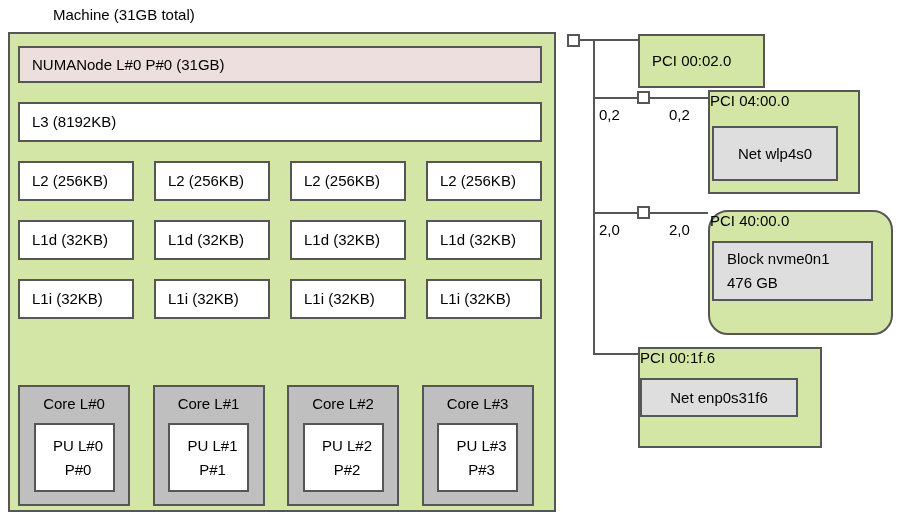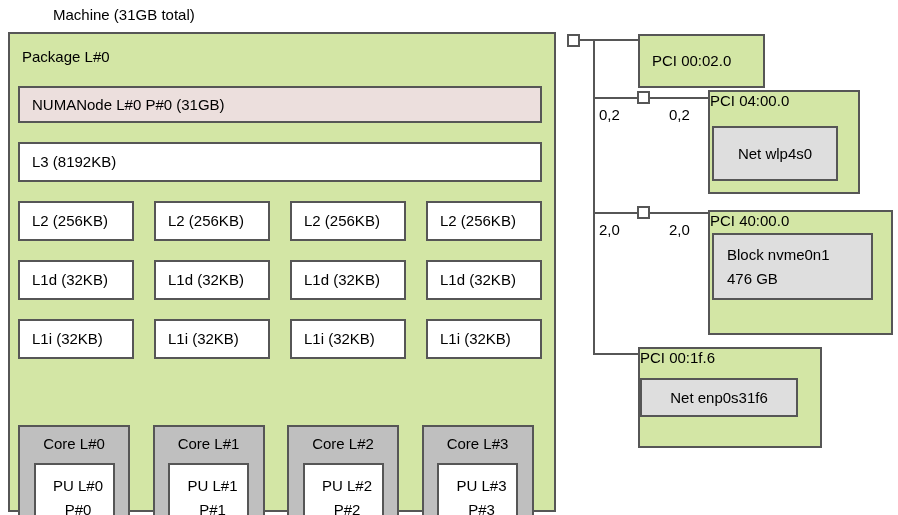--- a/index.html
+++ b/index.html
@@ -67,32 +67,31 @@
   .pci.label-only .pci-label { height:auto; }
   .dev {
     box-sizing:border-box; border:2px solid var(--border,#565656);
     background:var(--device_gray,#dedede);
     display:flex; flex-direction:column; justify-content:center;
     line-height:24px;
   }
   .dev.centered { align-items:center; text-align:center; }
   .dev.left { padding-left:13px; }
   .d1-child { width:126px; height:55px; margin-top:17px; margin-left:2px; }
-  .d2-child { width:161px; height:67px; margin-top:4px; margin-left:2px; }
+  .d2-child { width:161px; height:60px; margin-top:12px; margin-left:2px; }
   .d3-child { width:158px; height:39px; margin-top:12px; margin-left:0px; }
 </style>
 </head>
 <body>
 
 <div class="stage">
 
   <div class="machine-title">Machine (31GB total)</div>
 
   <div class="package">
-    <div class="package-label">Package L#0</div>
 
     <div class="box numa">NUMANode L#0 P#0 (31GB)</div>
 
     <div class="box l3">L3 (8192KB)</div>
 
     <div class="grid-row">
       <div class="box cache">L2 (256KB)</div>
       <div class="box cache">L2 (256KB)</div>
       <div class="box cache">L2 (256KB)</div>
       <div class="box cache">L2 (256KB)</div>
@@ -164,21 +163,21 @@
     <div class="pci-label">PCI 00:02.0</div>
   </div>
 
   <div class="pci" style="left:708px; top:90px; width:152px; height:104px;">
     <div class="pci-label">PCI 04:00.0</div>
     <div class="dev centered d1-child">
       <div>Net wlp4s0</div>
     </div>
   </div>
 
-  <div class="pci" style="left:708px; top:210px; width:185px; height:125px;">
+  <div class="pci" style="left:708px; top:210px; width:185px; height:125px;border-radius:20px;">
     <div class="pci-label">PCI 40:00.0</div>
     <div class="dev left d2-child">
       <div>Block nvme0n1</div>
       <div>476 GB</div>
     </div>
   </div>
 
   <div class="pci" style="left:638px; top:347px; width:184px; height:101px;">
     <div class="pci-label">PCI 00:1f.6</div>
     <div class="dev centered d3-child">

